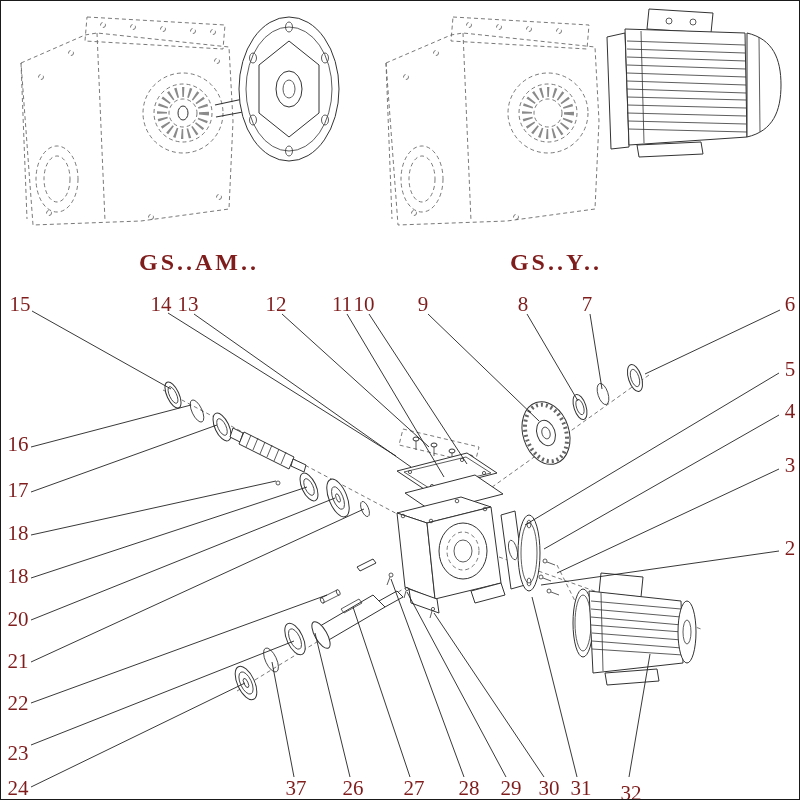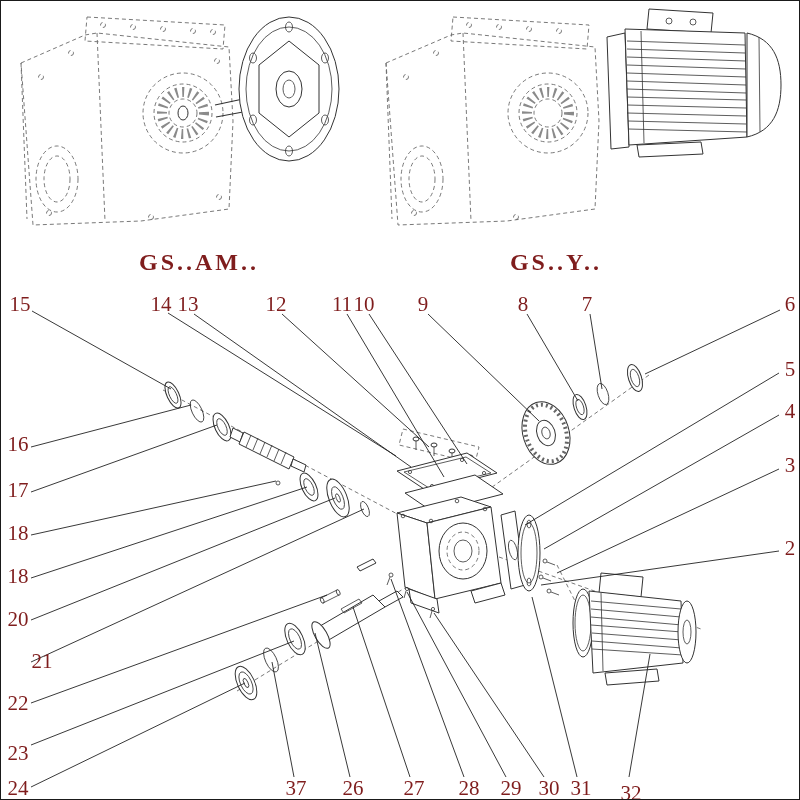--- a/index.html
+++ b/index.html
@@ -356,21 +356,21 @@
       <div class="callout" style="left: 789px; top: 303px;">6</div>
       <div class="callout" style="left: 789px; top: 368px;">5</div>
       <div class="callout" style="left: 789px; top: 410px;">4</div>
       <div class="callout" style="left: 789px; top: 464px;">3</div>
       <div class="callout" style="left: 789px; top: 547px;">2</div>
       <div class="callout" style="left: 17px; top: 443px;">16</div>
       <div class="callout" style="left: 17px; top: 489px;">17</div>
       <div class="callout" style="left: 17px; top: 532px;">18</div>
       <div class="callout" style="left: 17px; top: 575px;">18</div>
       <div class="callout" style="left: 17px; top: 618px;">20</div>
-      <div class="callout" style="left: 17px; top: 660px; margin-left: 24px;">21</div>
+      <div class="callout" style="left: 17px; top: 660px;">21</div>
       <div class="callout" style="left: 17px; top: 702px; text-align: center;">22</div>
       <div class="callout" style="left: 17px; top: 745px; margin-top: 7px;">23</div>
       <div class="callout" style="left: 17px; top: 787px;">24</div>
       <div class="callout" style="left: 295px; top: 787px;">37</div>
       <div class="callout" style="left: 352px; top: 787px;">26</div>
       <div class="callout" style="left: 413px; top: 787px;">27</div>
       <div class="callout" style="left: 468px; top: 787px;">28</div>
       <div class="callout" style="left: 510px; top: 787px;">29</div>
       <div class="callout" style="left: 548px; top: 787px;">30</div>
       <div class="callout" style="left: 580px; top: 787px;">31</div>

